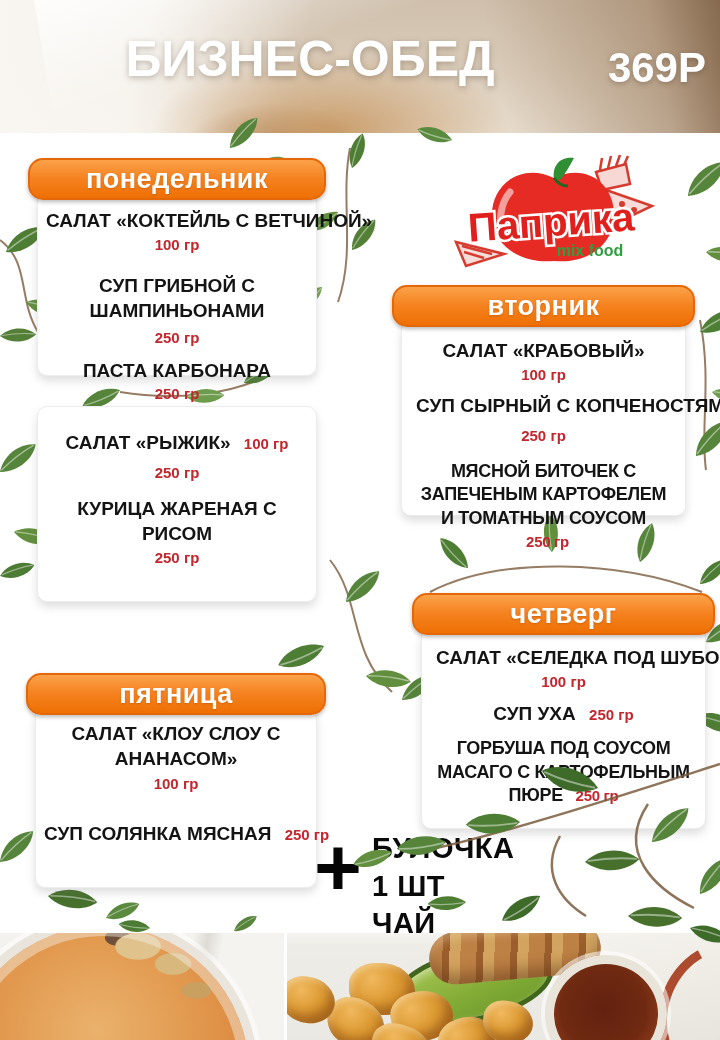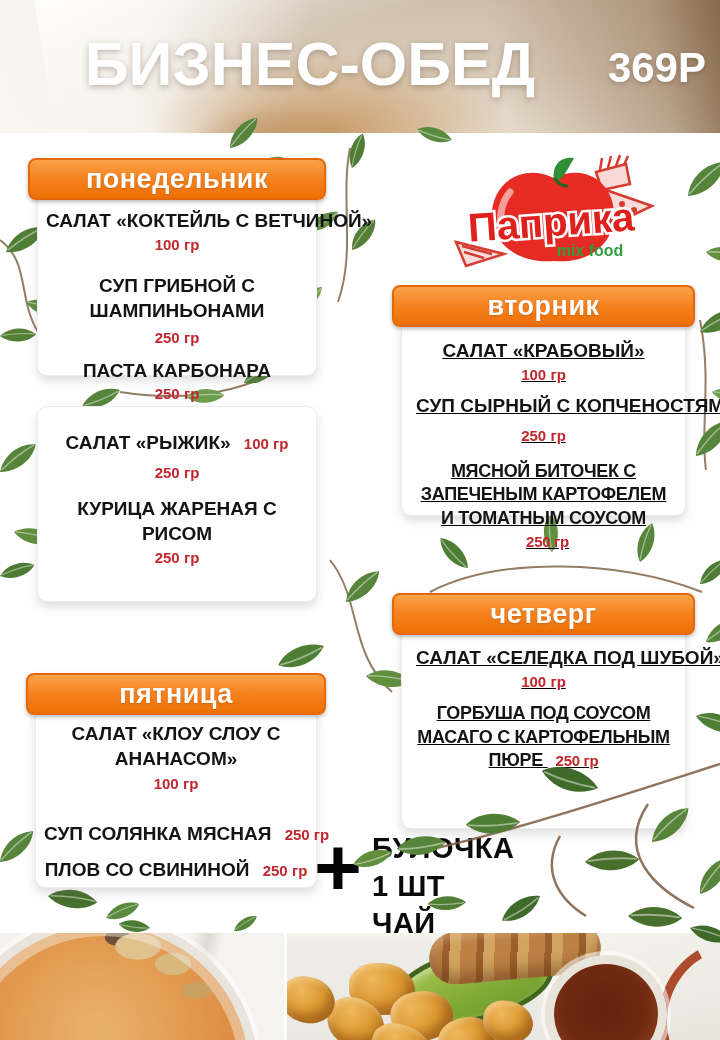--- a/index.html
+++ b/index.html
@@ -11,55 +11,55 @@
     background:
       radial-gradient(ellipse 250px 110px at 46% 98%, rgba(198,150,95,.9), rgba(198,150,95,0) 72%),
       radial-gradient(ellipse 120px 50px at 38% 104%, rgba(150,98,52,.55), rgba(150,98,52,0) 70%),
       linear-gradient(102deg, rgba(250,248,244,.96) 0%, rgba(250,248,244,.88) 20%, rgba(250,248,244,0) 42%),
       linear-gradient(258deg, rgba(128,98,70,.92) 0%, rgba(150,118,88,.55) 10%, rgba(160,128,96,0) 32%),
       linear-gradient(180deg,#cfbfac 0%,#dbcdbb 55%,#e7dccd 100%);}
   .photo-top::before{content:"";position:absolute;left:40px;top:-40px;width:420px;height:120px;
       background:linear-gradient(172deg, rgba(255,255,255,.85), rgba(255,255,255,0) 70%);
       transform:rotate(-9deg);}
   .banner-title{position:absolute;left:0;top:34px;width:620px;text-align:center;color:#ffffff;
-      font-size:61px;font-weight:700;letter-spacing:0px;line-height:1;
+      font-size:50px;font-weight:700;letter-spacing:0px;line-height:1;
       text-shadow:0 2px 6px rgba(80,60,40,.35);}
   .banner-price{position:absolute;right:14px;top:44px;color:#ffffff;font-size:42px;font-weight:700;
       text-shadow:0 2px 5px rgba(80,60,40,.35);}
 
   
   .leaves{position:absolute;left:0;top:0;width:720px;height:1040px;pointer-events:none;}
   .leaves.back{z-index:1;}
   .leaves.front{z-index:3;}
 
   
   .day{position:absolute;z-index:2;}
-  .day-header{position:relative;z-index:2;height:38px;border-radius:8px;
+  .day-header{position:relative;z-index:2;height:38px;border-radius:15px;
       background:linear-gradient(180deg,#fba24a 0%,#f58220 48%,#ee7004 100%);
       border:2px solid #e56808;box-shadow:0 2px 4px rgba(0,0,0,.28);
       display:flex;align-items:center;justify-content:center;}
   .day-header span{color:#ffffff;font-size:27px;font-weight:700;letter-spacing:.5px;
       text-shadow:0 1px 2px rgba(160,80,0,.45);}
   .day-body{position:relative;z-index:1;margin:-7px 9px 0 9px;background:#ffffff;
       border:1px solid #ececec;border-radius:10px;box-shadow:0 5px 9px rgba(110,110,110,.22);
       text-align:center;padding:0 8px;}
-  .day.right .day-body{padding:0 14px;text-decoration:underline;}
+  .day.right .day-body{padding:0 14px;}
   .dish{font-weight:700;font-size:19px;color:#141414;line-height:1.3;}
   .dish.small{font-size:18px;letter-spacing:-0.3px;}
   .nowrap{white-space:nowrap;}
   .wt{font-weight:700;font-size:15px;color:#c1272d;line-height:1.45;}
   .inline-wt{display:inline;margin-left:8px;white-space:nowrap;}
 
   #day-monday{left:28px;top:158px;width:298px;}
   #day-monday .day-body{height:181px;}
   #day-tuesday{left:392px;top:285px;width:303px;}
   #day-tuesday .day-body{height:194px;}
   #day-wednesday{left:28px;top:413px;width:298px;}
   #day-wednesday .day-body{height:194px;}
-  #day-thursday{left:392px;top:593px;width:303px;}
+  #day-thursday{left:412px;top:593px;width:303px;}
   #day-thursday .day-body{height:199px;}
   #day-friday{left:26px;top:673px;width:300px;}
   #day-friday .day-body{height:178px;}
 
   
   .logo{position:absolute;left:448px;top:146px;width:212px;height:122px;z-index:2;}
 
   
   .extras{position:absolute;left:0;top:0;z-index:2;}
   .plus{position:absolute;left:314px;top:826px;font-size:82px;font-weight:700;color:#050505;line-height:1;}
@@ -232,40 +232,40 @@
     </div>
   </div>
 
   <div class="day right" id="day-thursday">
     <div class="day-header">
       <span>четверг</span>
     </div>
     <div class="day-body">
       <div class="dish nowrap" style="margin-top:17px">САЛАТ «СЕЛЕДКА ПОД ШУБОЙ»</div>
       <div class="wt">100 гр</div>
+      <div class="dish nowrap" style="margin-top:10px">
+        <span>СУП УХА</span>
+        <span class="wt inline-wt">250 гр</span>
+      </div>
       <div class="dish small" style="margin-top:10px">
         <span>ГОРБУША ПОД СОУСОМ МАСАГО С КАРТОФЕЛЬНЫМ ПЮРЕ</span>
         <span class="wt inline-wt">250 гр</span>
       </div>
     </div>
   </div>
 
   <div class="day left" id="day-friday">
     <div class="day-header">
       <span>пятница</span>
     </div>
     <div class="day-body">
       <div class="dish" style="margin-top:13px">САЛАТ «КЛОУ СЛОУ С АНАНАСОМ»</div>
       <div class="wt" style="margin-top:2px">100 гр</div>
       <div class="dish nowrap" style="margin-top:27px">
         <span>СУП СОЛЯНКА МЯСНАЯ</span>
-        <span class="wt inline-wt">250 гр</span>
-      </div>
-      <div class="dish nowrap" style="margin-top:11px">
-        <span>ПЛОВ СО СВИНИНОЙ</span>
         <span class="wt inline-wt">250 гр</span>
       </div>
     </div>
   </div>
 
   <div class="extras">
     <div class="plus">+</div>
     <div class="extras-lines">
       <div>БУЛОЧКА 1 ШТ</div>
       <div>ЧАЙ</div>

